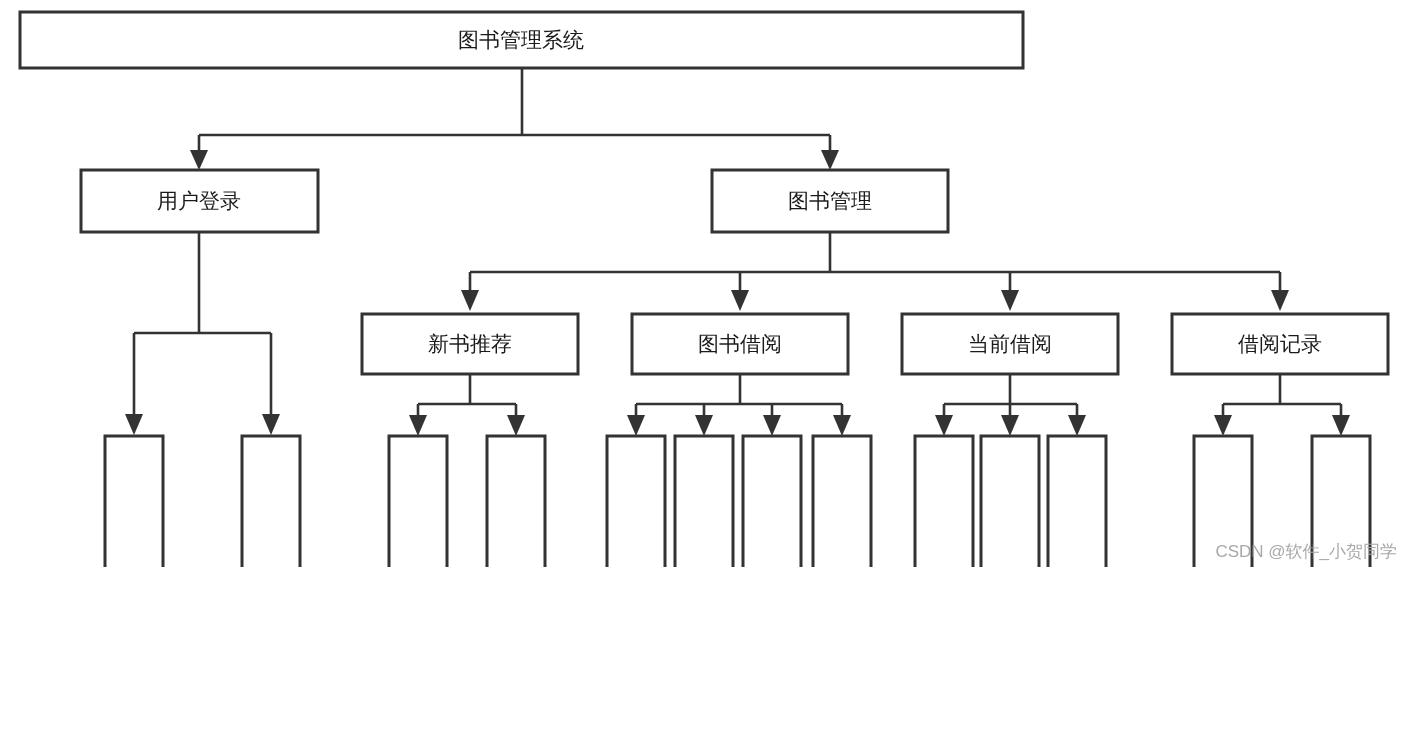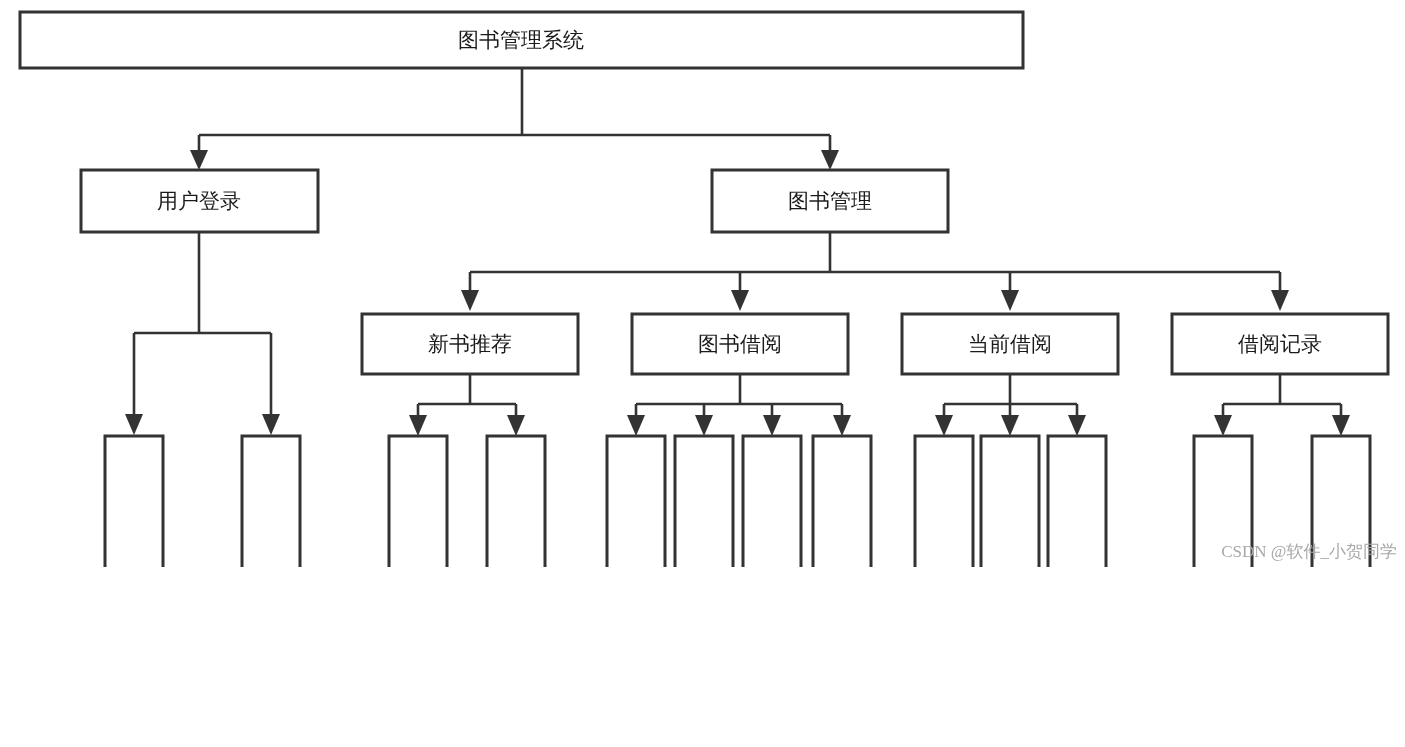--- a/index.html
+++ b/index.html
@@ -60,21 +60,21 @@
     align-items: center;
     justify-content: center;
     text-align: center;
     white-space: nowrap;
     user-select: none;
   }
   .watermark {
     position: absolute;
     right: 8px;
     bottom: 4px;
-    font-family: Liberation Serif, serif;
+    font-family: Liberation Sans, sans-serif;
     font-size: 17px;
     color: #a8a8a8;
     white-space: nowrap;
     user-select: none;
   }
 </style>
 </head>
 <body>
 
 <div id="diagram-root">

